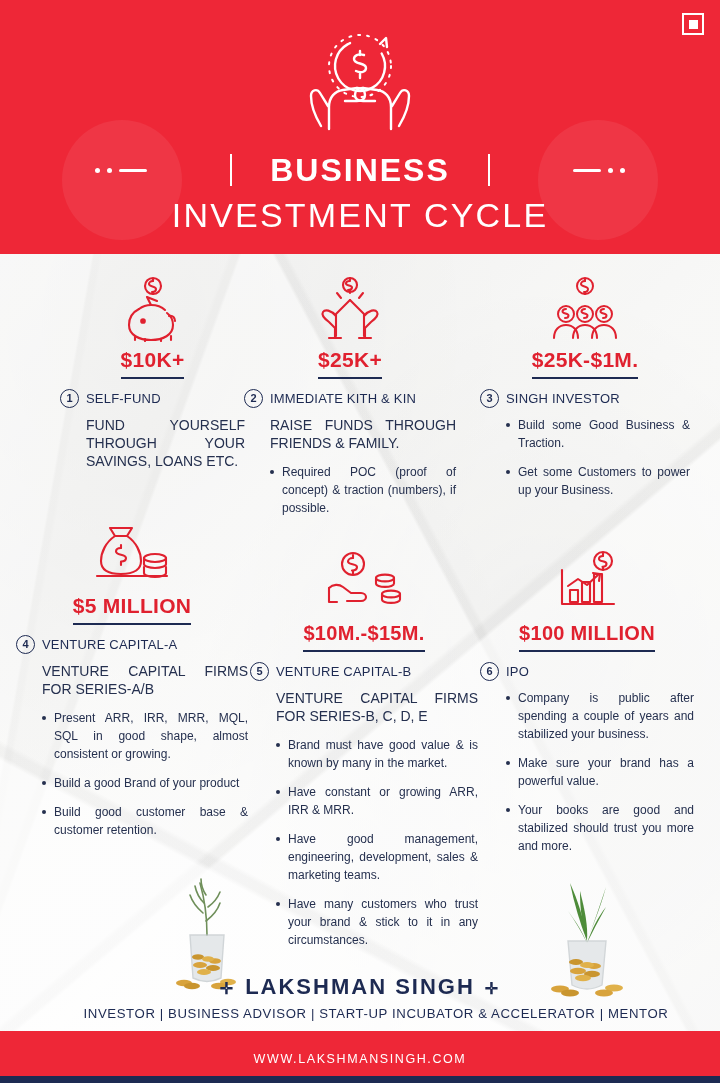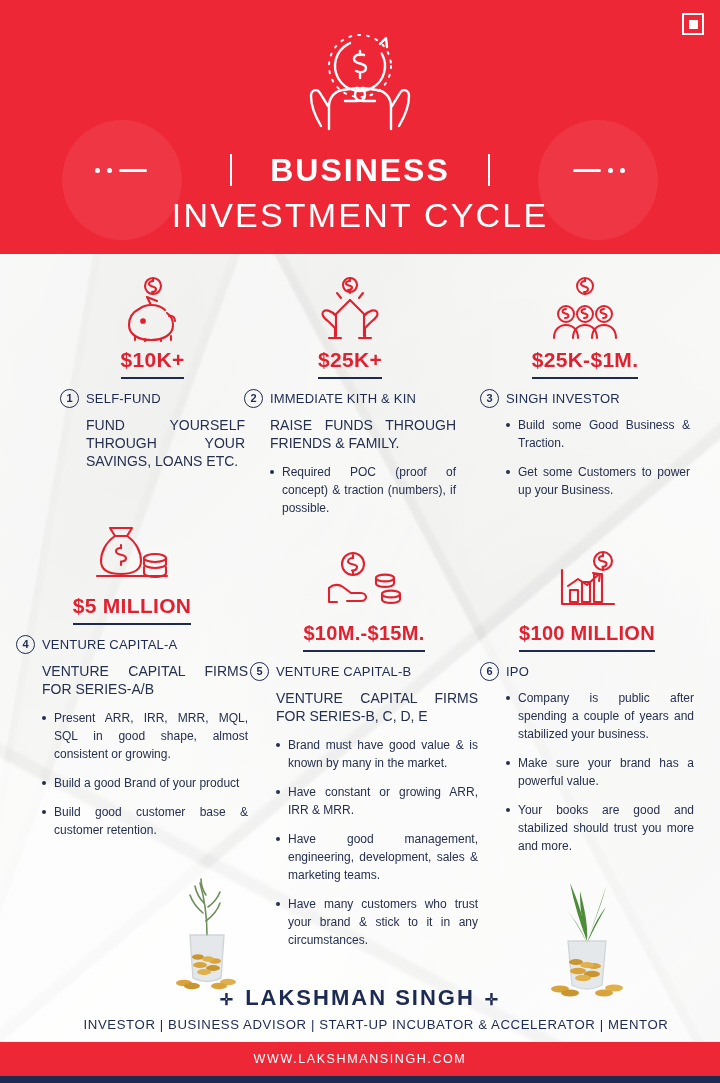--- a/index.html
+++ b/index.html
@@ -187,21 +187,21 @@
     font-size: 13.2px;
     letter-spacing: 0.6px;
     padding-bottom: 10px;
     padding-left: 32px;
   }
   .website-bar {
     background: #ee2737;
     color: #fff;
     font-size: 12.5px;
     letter-spacing: 1.6px;
-    padding: 10px 0 10px 0;
+    padding: 21px 0 10px 0;
   }
   .navy-strip { height: 7px; background: #1d2a52; }
 </style>
 </head>
 <body>
 
 <div class="poster">
   <div class="crumple"></div>
 
   <div class="header">

